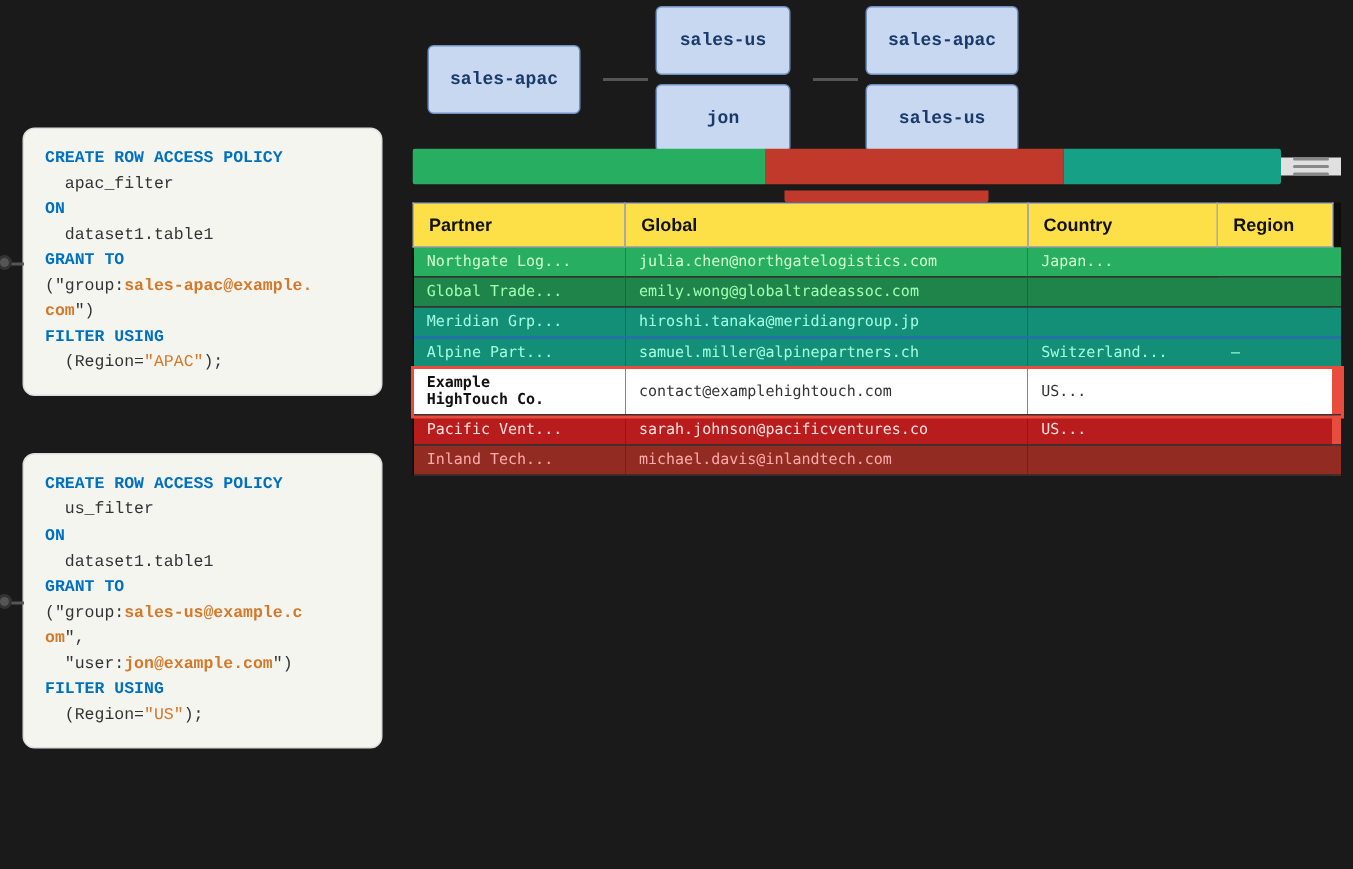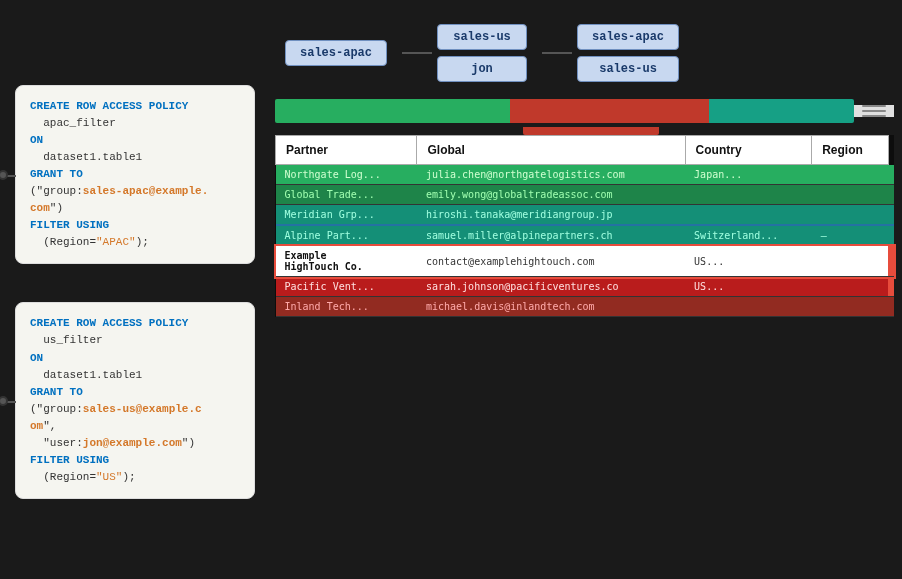--- a/index.html
+++ b/index.html
@@ -70,21 +70,21 @@
       display: flex;
       flex-direction: column;
       gap: 6px;
       margin-right: 30px;
     }
 
     .tag {
       background: #c8d8f0;
       border: 1.5px solid #7090c0;
       border-radius: 4px;
-      padding: 5px 14px;
+      padding: 15px 14px;
       font-size: 12px;
       font-weight: bold;
       color: #1a3a6a;
       text-align: center;
       min-width: 90px;
     }
 
     .tag-row-wrapper {
       display: flex;
       align-items: center;
@@ -127,21 +127,21 @@
       position: relative;
     }
 
     table {
       width: 100%;
       border-collapse: collapse;
       background: #0d0d0d;
     }
 
     table thead tr th {
-      background: #ffffff;
+      background: #fde047;
       color: #111;
       text-align: left;
       padding: 7px 10px;
       font-size: 12px;
       font-family: sans-serif;
       border: 1px solid #aaa;
       font-weight: 700;
     }
 
     table tbody tr td {

